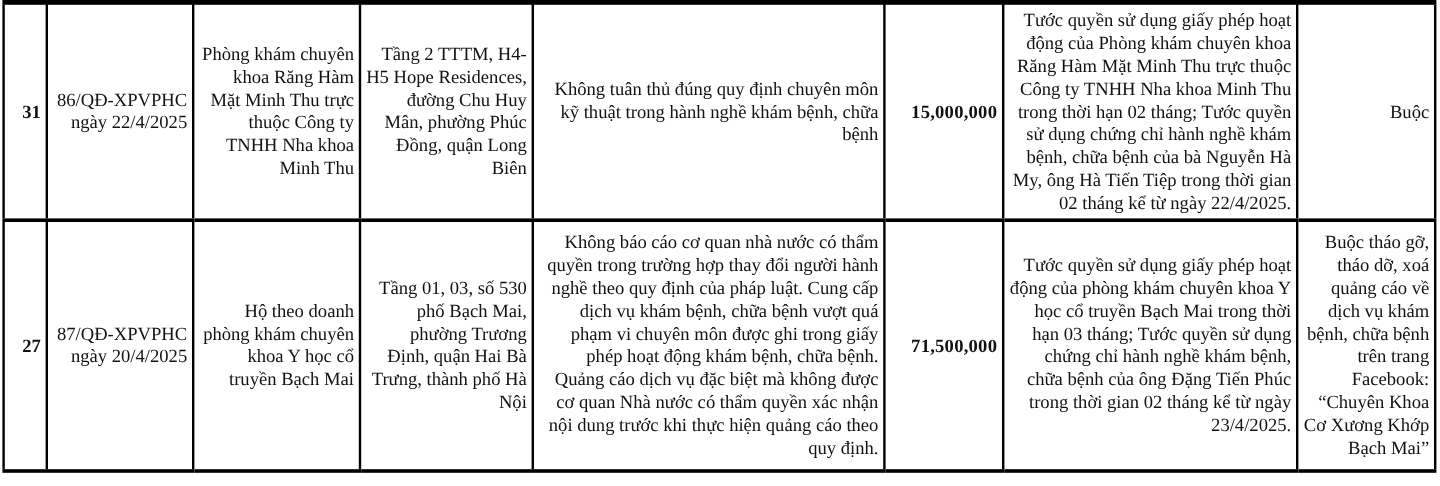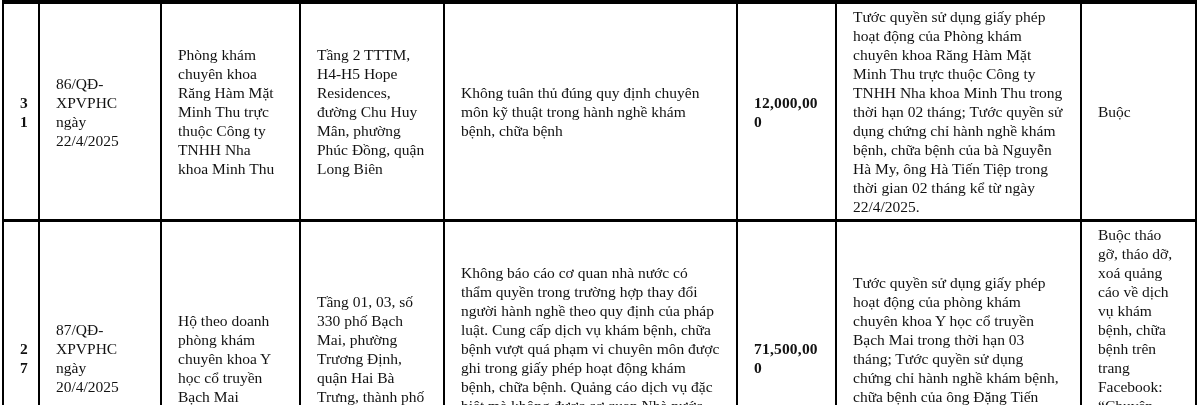--- a/index.html
+++ b/index.html
@@ -20,25 +20,25 @@
     border-collapse: collapse;
     table-layout: fixed;
     width: 1193px;
     margin-left: 2px;
     border-left: 2px solid #000;
     border-right: 2px solid #000;
     border-top: 4px solid #000;
   }
   table.penalty-table td {
     border: 2px solid #000;
-    text-align: left;
+    text-align: right;
     vertical-align: middle;
     font-size: 15.5px;
     line-height: 19px;
-    padding: 3px 16px;
+    padding: 3px 4px;
     word-wrap: break-word;
     overflow: hidden;
   }
   tr.row-31 td { height: 172px; border-bottom-width: 3px; }
   tr.row-32 td { height: 200px; border-bottom-width: 3px; }
   td.cell-stt {
     font-weight: bold;
     font-size: 16px;
     padding: 3px 2px;
   }
@@ -66,29 +66,29 @@
       <col style="width:245px">
       <col style="width:115px">
     </colgroup>
     <tbody>
       <tr class="row-31">
         <td class="cell-stt">31</td>
         <td class="cell-decision">86/QĐ-XPVPHC ngày 22/4/2025</td>
         <td class="cell-entity">Phòng khám chuyên khoa Răng Hàm Mặt Minh Thu trực thuộc Công ty TNHH Nha khoa Minh Thu</td>
         <td class="cell-address">Tầng 2 TTTM, H4-H5 Hope Residences, đường Chu Huy Mân, phường Phúc Đồng, quận Long Biên</td>
         <td class="cell-violation">Không tuân thủ đúng quy định chuyên môn kỹ thuật trong hành nghề khám bệnh, chữa bệnh</td>
-        <td class="cell-fine">12,000,000</td>
+        <td class="cell-fine">15,000,000</td>
         <td class="cell-penalty">Tước quyền sử dụng giấy phép hoạt động của Phòng khám chuyên khoa Răng Hàm Mặt Minh Thu trực thuộc Công ty TNHH Nha khoa Minh Thu trong thời hạn 02 tháng; Tước quyền sử dụng chứng chỉ hành nghề khám bệnh, chữa bệnh của bà Nguyễn Hà My, ông Hà Tiến Tiệp trong thời gian 02 tháng kể từ ngày 22/4/2025.</td>
         <td class="cell-remedial">Buộc</td>
       </tr>
       <tr class="row-32">
         <td class="cell-stt">27</td>
         <td class="cell-decision">87/QĐ-XPVPHC ngày 20/4/2025</td>
         <td class="cell-entity">Hộ theo doanh phòng khám chuyên khoa Y học cổ truyền Bạch Mai</td>
-        <td class="cell-address">Tầng 01, 03, số 330 phố Bạch Mai, phường Trương Định, quận Hai Bà Trưng, thành phố Hà Nội</td>
+        <td class="cell-address">Tầng 01, 03, số 530 phố Bạch Mai, phường Trương Định, quận Hai Bà Trưng, thành phố Hà Nội</td>
         <td class="cell-violation">Không báo cáo cơ quan nhà nước có thẩm quyền trong trường hợp thay đổi người hành nghề theo quy định của pháp luật. Cung cấp dịch vụ khám bệnh, chữa bệnh vượt quá phạm vi chuyên môn được ghi trong giấy phép hoạt động khám bệnh, chữa bệnh. Quảng cáo dịch vụ đặc biệt mà không được cơ quan Nhà nước có thẩm quyền xác nhận nội dung trước khi thực hiện quảng cáo theo quy định.</td>
         <td class="cell-fine">71,500,000</td>
         <td class="cell-penalty">Tước quyền sử dụng giấy phép hoạt động của phòng khám chuyên khoa Y học cổ truyền Bạch Mai trong thời hạn 03 tháng; Tước quyền sử dụng chứng chỉ hành nghề khám bệnh, chữa bệnh của ông Đặng Tiến Phúc trong thời gian 02 tháng kể từ ngày 23/4/2025.</td>
         <td class="cell-remedial">Buộc tháo gỡ, tháo dỡ, xoá quảng cáo về dịch vụ khám bệnh, chữa bệnh trên trang Facebook: “Chuyên Khoa Cơ Xương Khớp Bạch Mai”</td>
       </tr>
     </tbody>
   </table>
 </div>
 
 </body></html>

